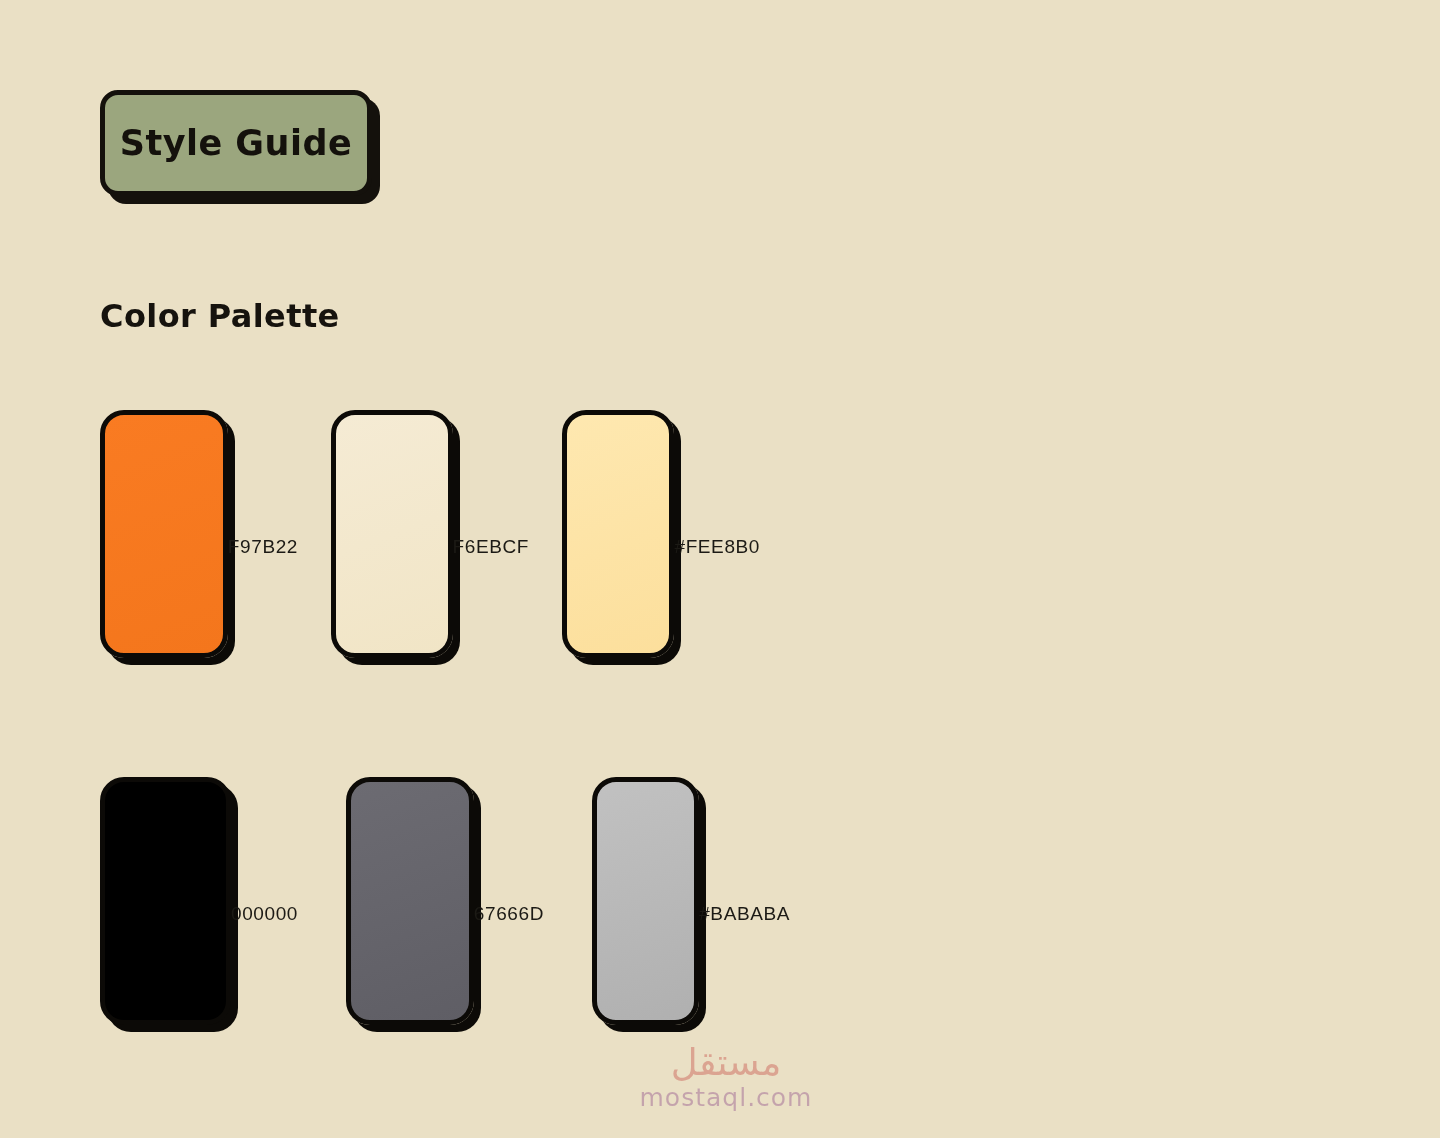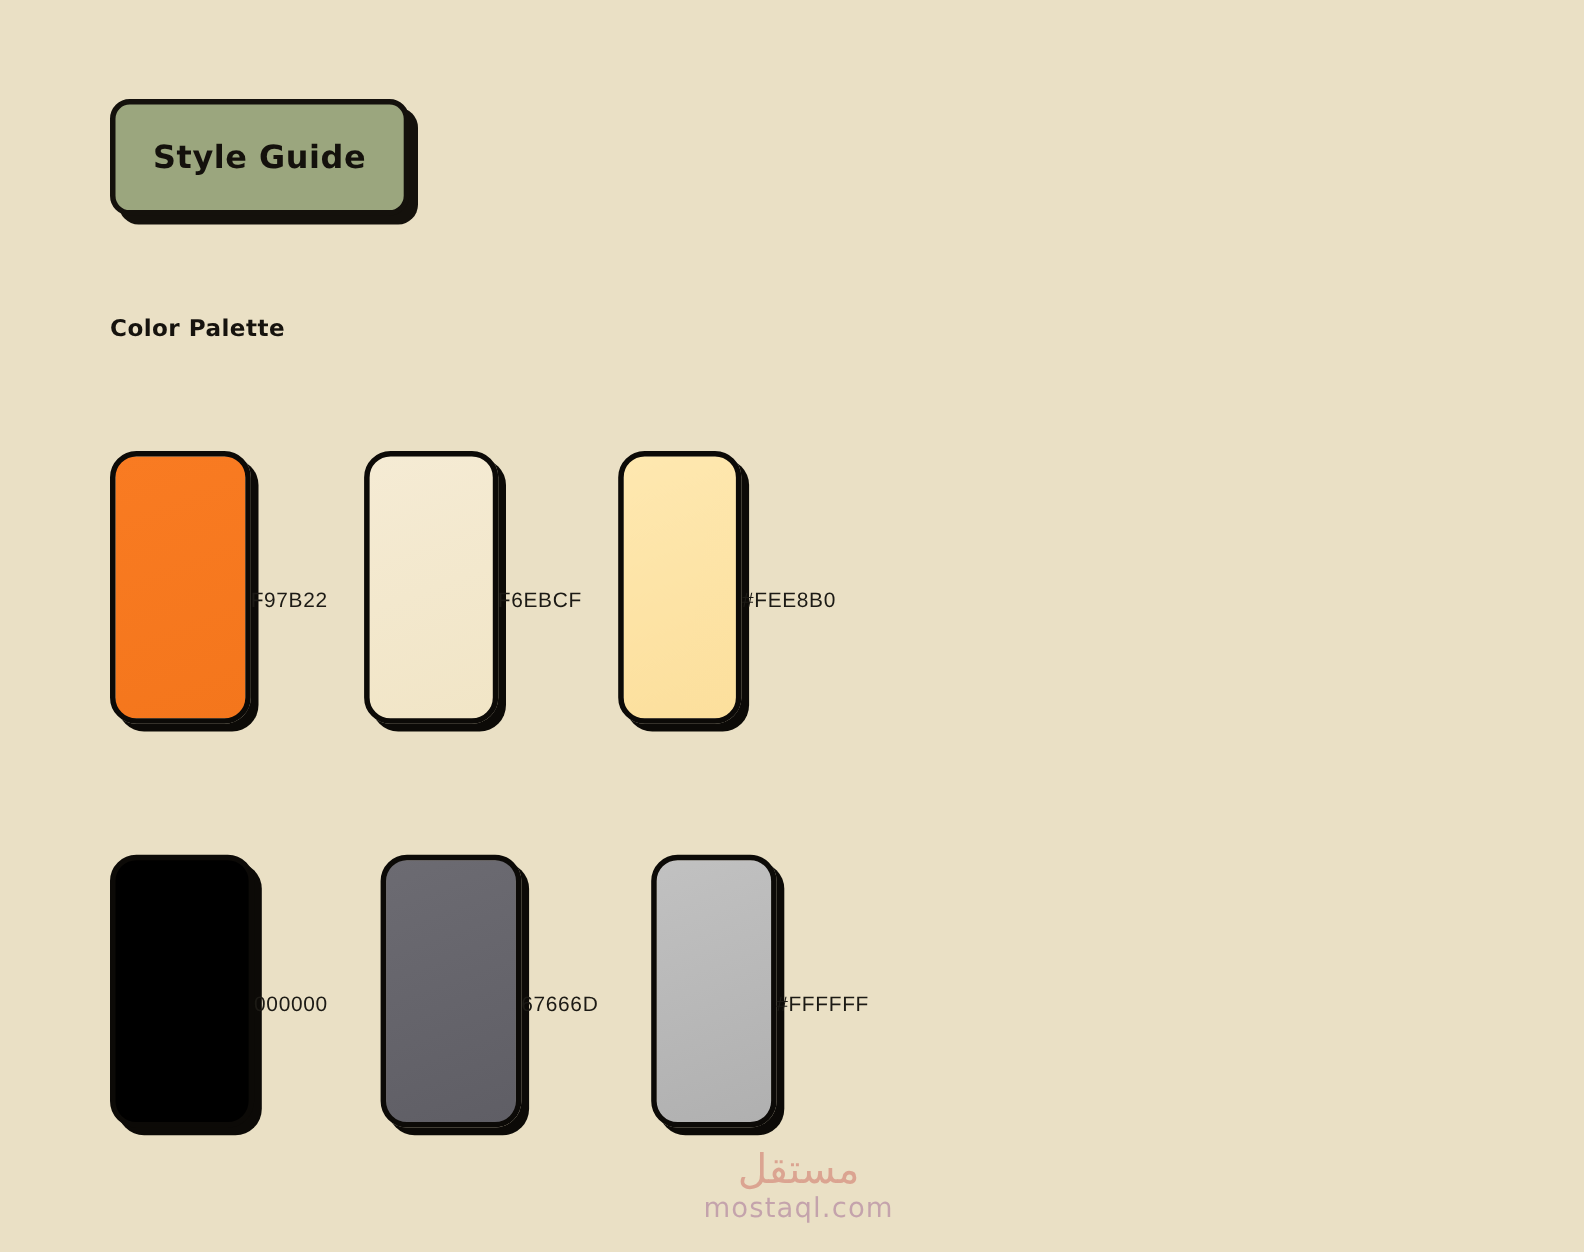--- a/index.html
+++ b/index.html
@@ -35,34 +35,34 @@
     border: 5px solid #14110C;
     border-radius: 18px;
     box-shadow: 8px 8px 0 0 #14110C;
     display: flex;
     align-items: center;
     justify-content: center;
     box-sizing: border-box;
   }
   .badge-text {
     font-family: "DejaVu Sans", sans-serif;
-    font-size: 29px;
+    font-size: 35px;
     font-weight: bold;
     letter-spacing: 0.5px;
     color: #14110C;
     white-space: nowrap;
   }
 
   
   .section-title {
     position: absolute;
     left: 100px;
-    top: 286px;
+    top: 297px;
     font-family: "DejaVu Sans", sans-serif;
-    font-size: 21px;
+    font-size: 32px;
     font-weight: bold;
     letter-spacing: 0.4px;
     color: #16130E;
   }
 
   
   .palette {
     position: absolute;
     left: 100px;
     top: 410px;
@@ -159,21 +159,21 @@
       <div class="swatch-cell">
         <div class="swatch" style="background: rgb(0, 0, 0);"></div>
         <div class="swatch-label">000000</div>
       </div>
       <div class="swatch-cell">
         <div class="swatch" style="background: linear-gradient(160deg, rgb(108, 107, 114) 0%, rgb(95, 94, 101) 100%);"></div>
         <div class="swatch-label">67666D</div>
       </div>
       <div class="swatch-cell">
         <div class="swatch" style="background: linear-gradient(160deg, rgb(193, 193, 193) 0%, rgb(176, 176, 176) 100%);"></div>
-        <div class="swatch-label">#FFFFFF</div>
+        <div class="swatch-label">#BABABA</div>
       </div>
     </div>
 
   </div>
 
   <div class="watermark">
     <div class="watermark-ar">مستقل</div>
     <div class="watermark-en">mostaql.com</div>
   </div>
 

